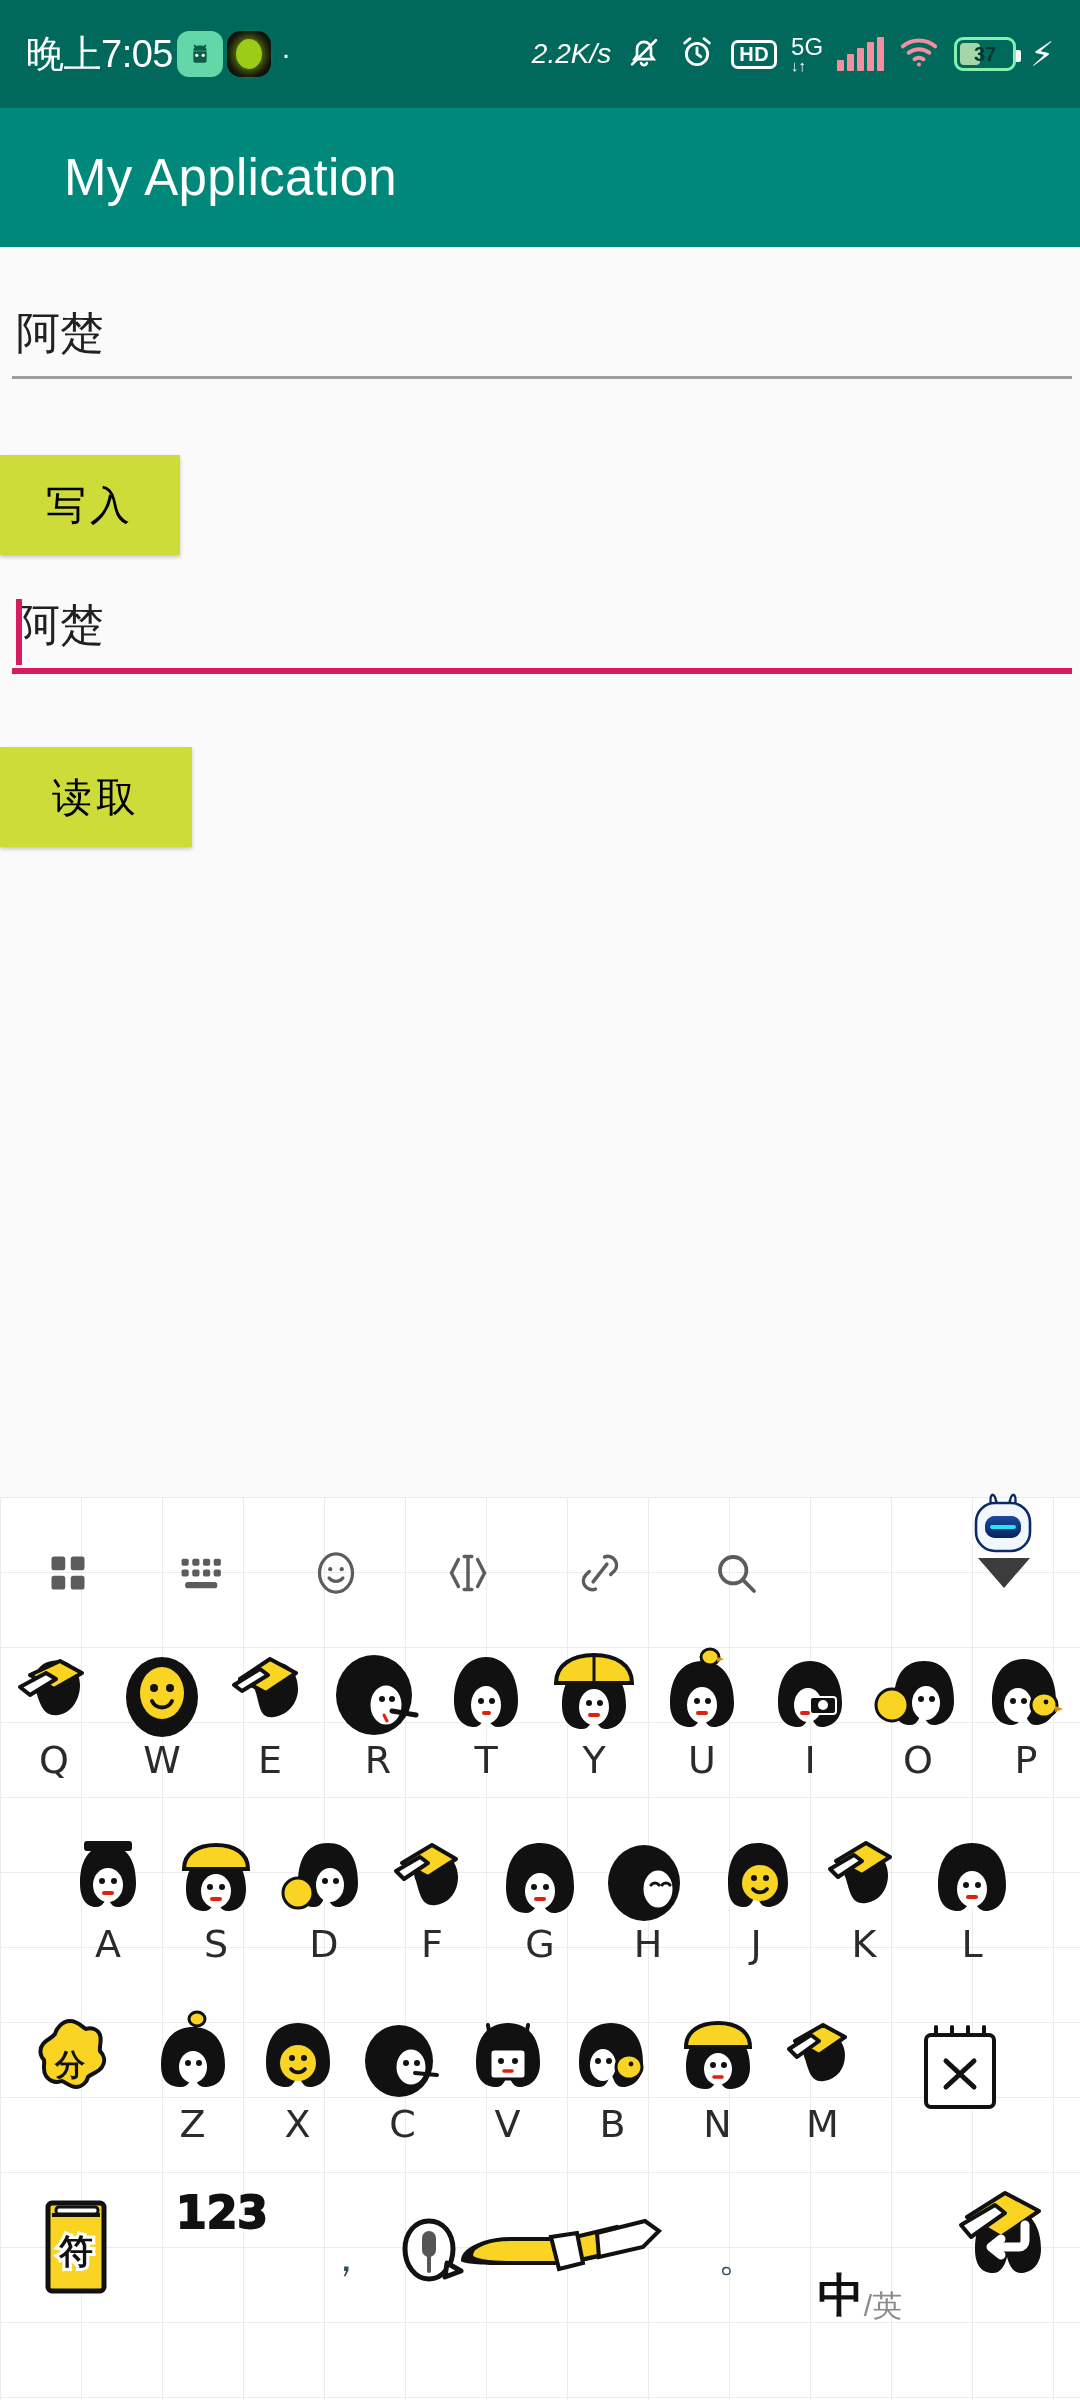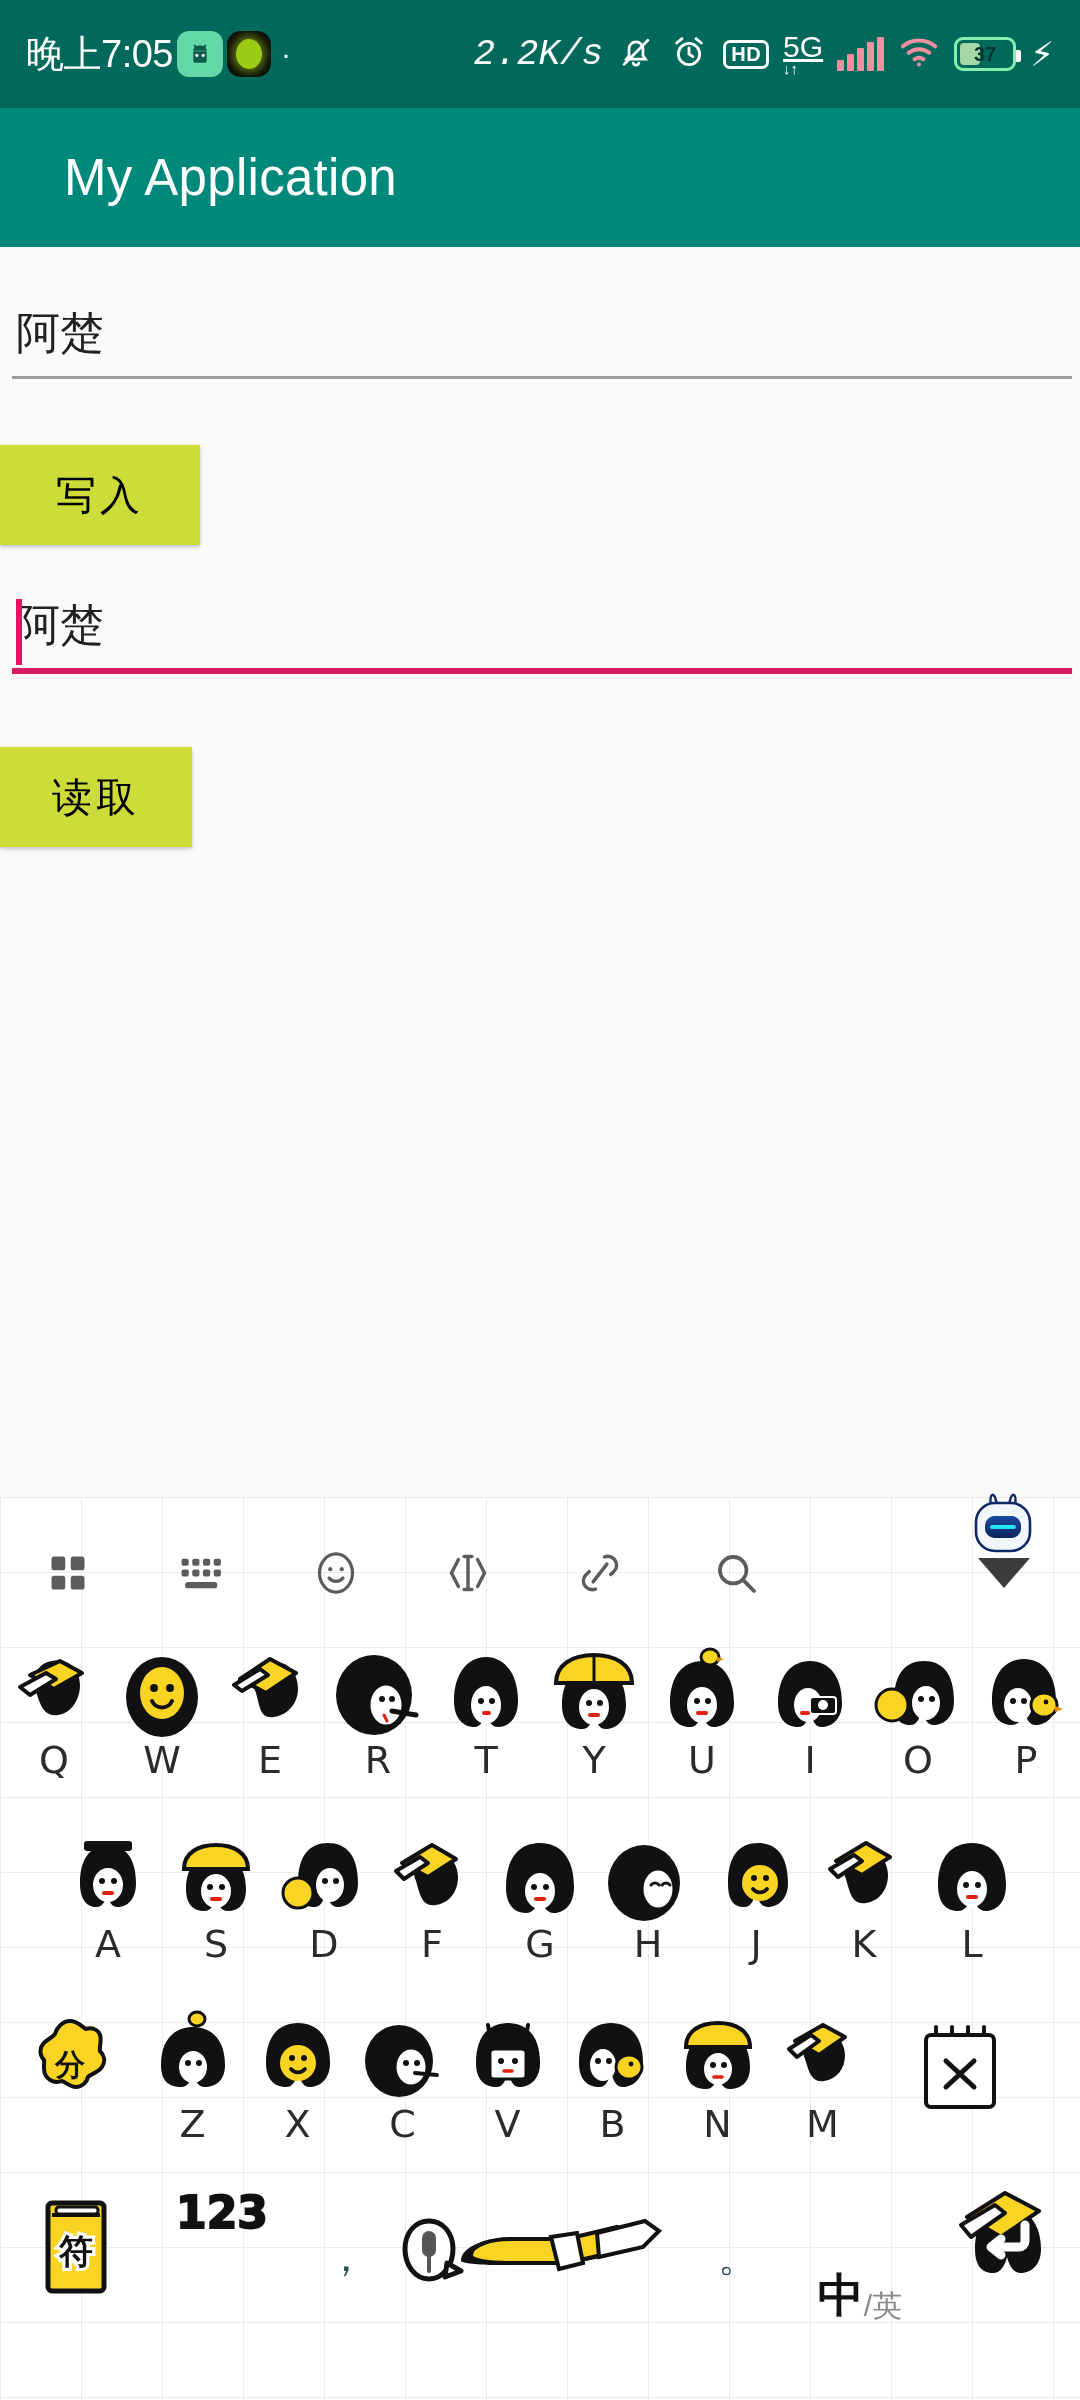--- a/index.html
+++ b/index.html
@@ -25,28 +25,28 @@
     width: 46px; height: 46px; border-radius: 12px; background: #64D7A9;
     display: flex; align-items: center; justify-content: center; flex: none;
   }
   .ic-dot-cap {
     width: 44px; height: 46px; border-radius: 14px; background: #0a0a0a;
     display: flex; align-items: center; justify-content: center; flex: none;
   }
   .ic-dot-cap i { width: 26px; height: 30px; border-radius: 50%; background: #9CCC15;
     box-shadow: 0 0 10px 4px rgba(156,204,21,.55); display:block; }
   .sb-middot { font-size: 30px; line-height: 1; opacity: .95; margin: 0 6px; }
-  .sb-speed { font-size: 36px; font-weight: 500; font-style: italic; white-space: nowrap; font-family: Liberation Mono, monospace; }
+  .sb-speed { font-size: 28px; font-weight: 500; font-style: italic; white-space: nowrap; }
 
   .ic-hd {
     border: 3px solid #ffffff; border-radius: 7px; padding: 1px 5px;
     font-size: 20px; font-weight: 700; line-height: 1.05; letter-spacing: .5px;
   }
   .net-wrap { display: flex; flex-direction: column; align-items: flex-start; line-height: 1; }
-  .net-label { font-size: 30px; font-weight: 500; text-decoration: underline; }
+  .net-label { font-size: 24px; font-weight: 500; }
   .net-sub { font-size: 15px; margin-top: -1px; }
   .bars { display: flex; align-items: flex-end; gap: 3px; height: 34px; }
   .bars s { display: block; width: 7px; background: #F48FA0; border-radius: 1px; }
   .bars s:nth-child(1){height:11px;} .bars s:nth-child(2){height:17px;}
   .bars s:nth-child(3){height:23px;} .bars s:nth-child(4){height:29px;}
   .bars s:nth-child(5){height:34px;}
 
   .batt {
     position: relative; width: 62px; height: 34px; border: 3px solid #86efac;
     border-radius: 9px; display: flex; align-items: center; justify-content: center;
@@ -211,21 +211,21 @@
     <span class="appbar-title">My Application</span>
   </div>
 
   <div class="content">
 
     <div class="field" style="top: 60px;">
       <div class="val">阿楚</div>
       <div class="ul"></div>
     </div>
 
-    <button class="btn" style="top: 198px; width: 200px; height: 100px;">写入</button>
+    <button class="btn" style="top: 208px; width: 180px; height: 100px;">写入</button>
 
     <div class="field focused" style="top: 352px;">
       <div class="caret"></div>
       <div class="val">阿楚</div>
       <div class="ul"></div>
     </div>
 
     <button class="btn" style="top: 500px; width: 192px; height: 100px;">读取</button>
   </div>
 

